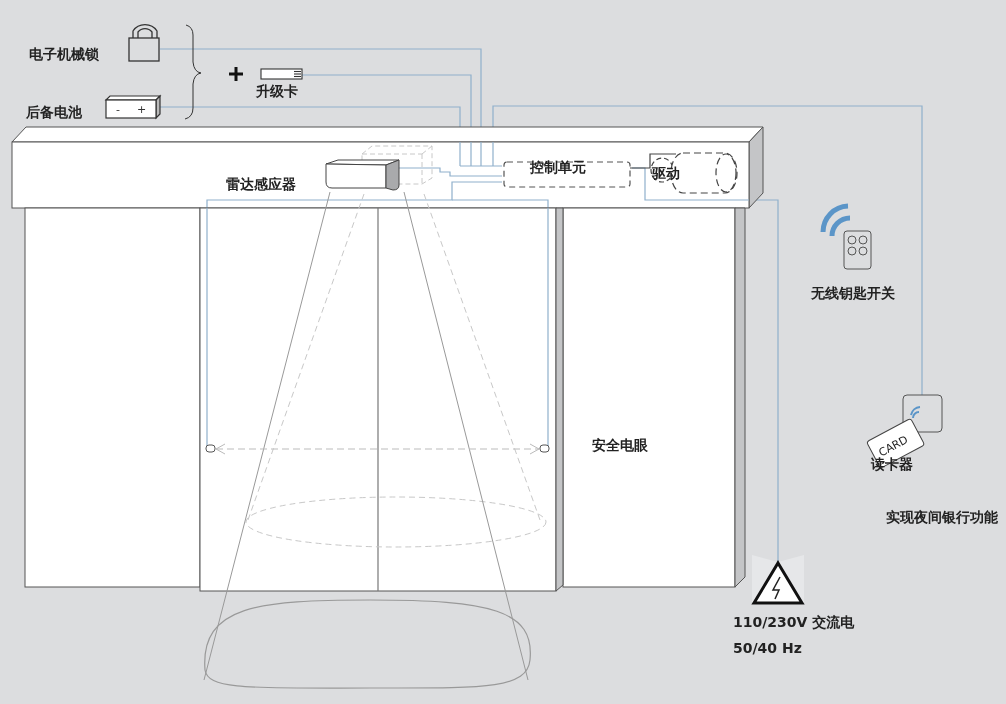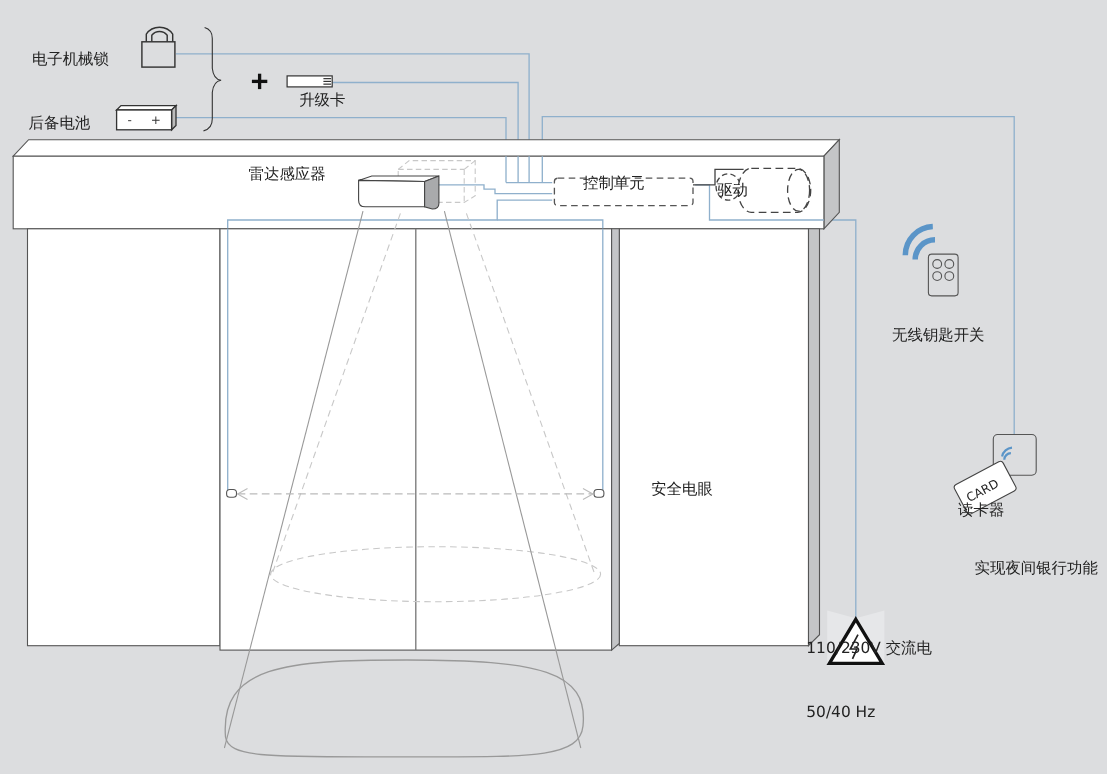--- a/index.html
+++ b/index.html
@@ -11,20 +11,21 @@
       font-family: "DejaVu Sans", "Liberation Sans", sans-serif;
       color: #222;
     }
     svg#diagram { position: absolute; left: 0; top: 0; }
     .lbl {
       position: absolute;
       font-size: 14px;
       line-height: 16px;
       white-space: nowrap;
       color: #222;
+      font-weight: bold;
     }
   </style>
 </head>
 <body>
 
 <svg id="diagram" width="1006" height="704" viewBox="0 0 1006 704" xmlns="http://www.w3.org/2000/svg">
 
   <g fill="none" stroke="#8fb0cc" stroke-width="1.2">
 
     <polyline points="160,49 481,49 481,166 500,166"></polyline>
@@ -175,22 +176,22 @@
   <g>
     <polygon points="752,555 778,562 804,555 804,605 752,605" fill="#e6e7e9"></polygon>
     <line x1="778" y1="562" x2="778" y2="570" stroke="#8fb0cc" stroke-width="1.2"></line>
     <polygon points="778,563 802,603 754,603" fill="#ffffff" stroke="#111" stroke-width="3" stroke-linejoin="miter"></polygon>
     <path d="M780,577 L773,590 L779,590 L775,599" fill="none" stroke="#222" stroke-width="1.5"></path>
   </g>
 </svg>
 
 <div class="lbl" style="left:29px;top:46px;">电子机械锁</div>
 <div class="lbl" style="left:26px;top:104px;">后备电池</div>
-<div class="lbl" style="left:272px;top:83px;">升级卡</div>
-<div class="lbl" style="left:226px;top:151px;">雷达感应器</div>
+<div class="lbl" style="left:256px;top:83px;">升级卡</div>
+<div class="lbl" style="left:226px;top:176px;">雷达感应器</div>
 <div class="lbl" style="left:530px;top:159px;">控制单元</div>
 <div class="lbl" style="left:652px;top:165px;">驱动</div>
-<div class="lbl" style="left:811px;top:285px;margin-top:12px;">无线钥匙开关</div>
+<div class="lbl" style="left:811px;top:285px;">无线钥匙开关</div>
 <div class="lbl" style="left:565px;top:437px;padding-left:27px;">安全电眼</div>
 <div class="lbl" style="left:871px;top:456px;">读卡器</div>
 <div class="lbl" style="left:886px;top:509px;">实现夜间银行功能</div>
-<div class="lbl" style="left:733px;top:582px;">110/230V 交流电</div>
+<div class="lbl" style="left:733px;top:614px;">110/230V 交流电</div>
 <div class="lbl" style="left:733px;top:640px;">50/40 Hz</div>
 
 </body></html>

